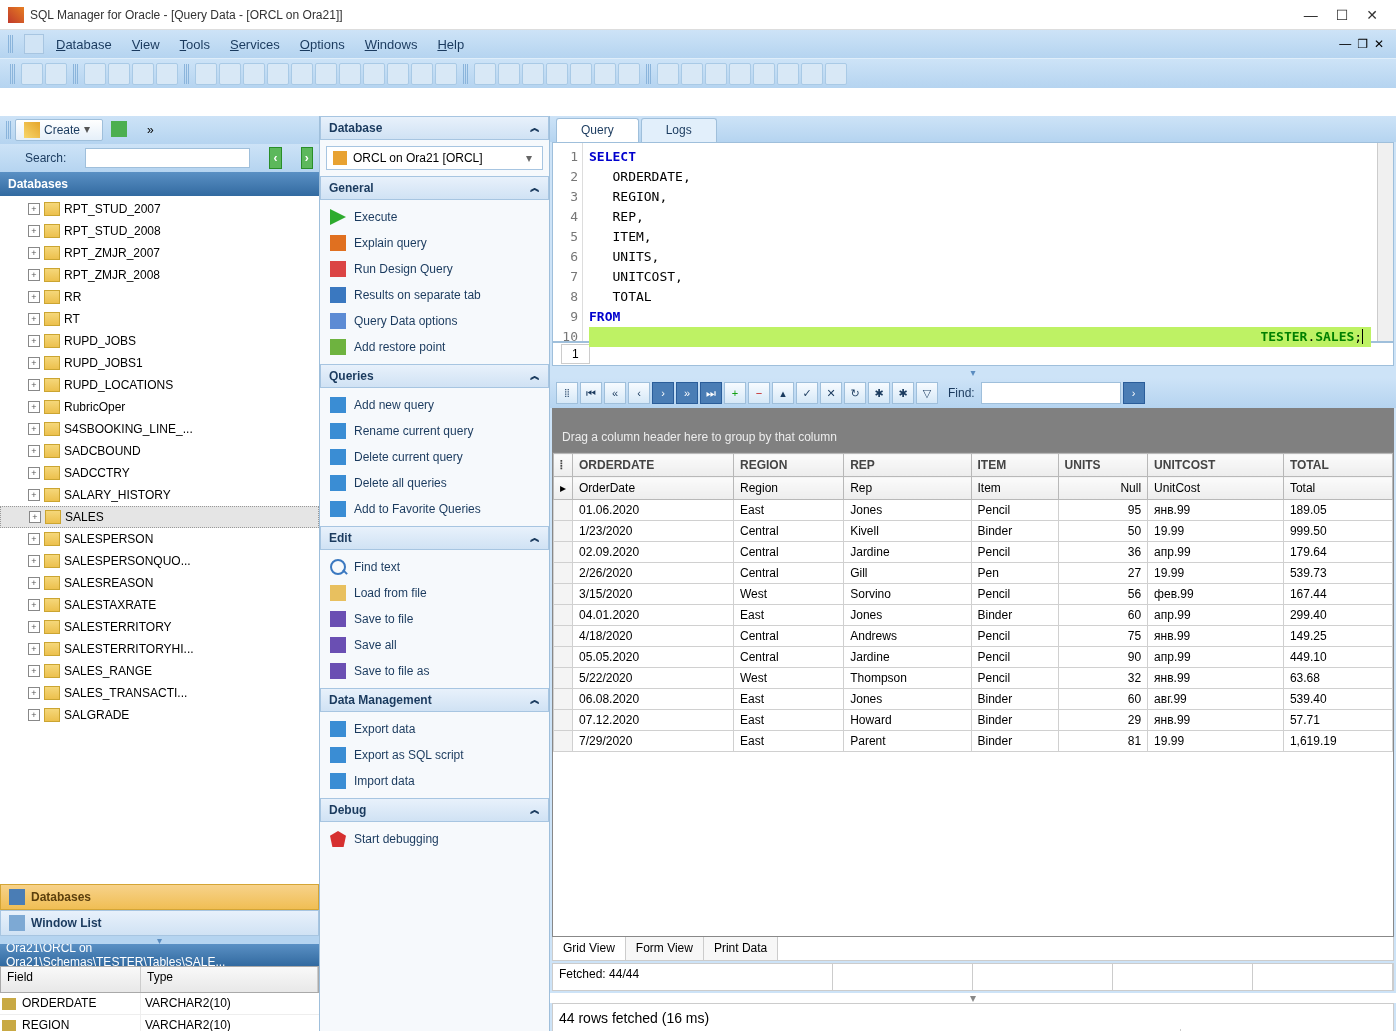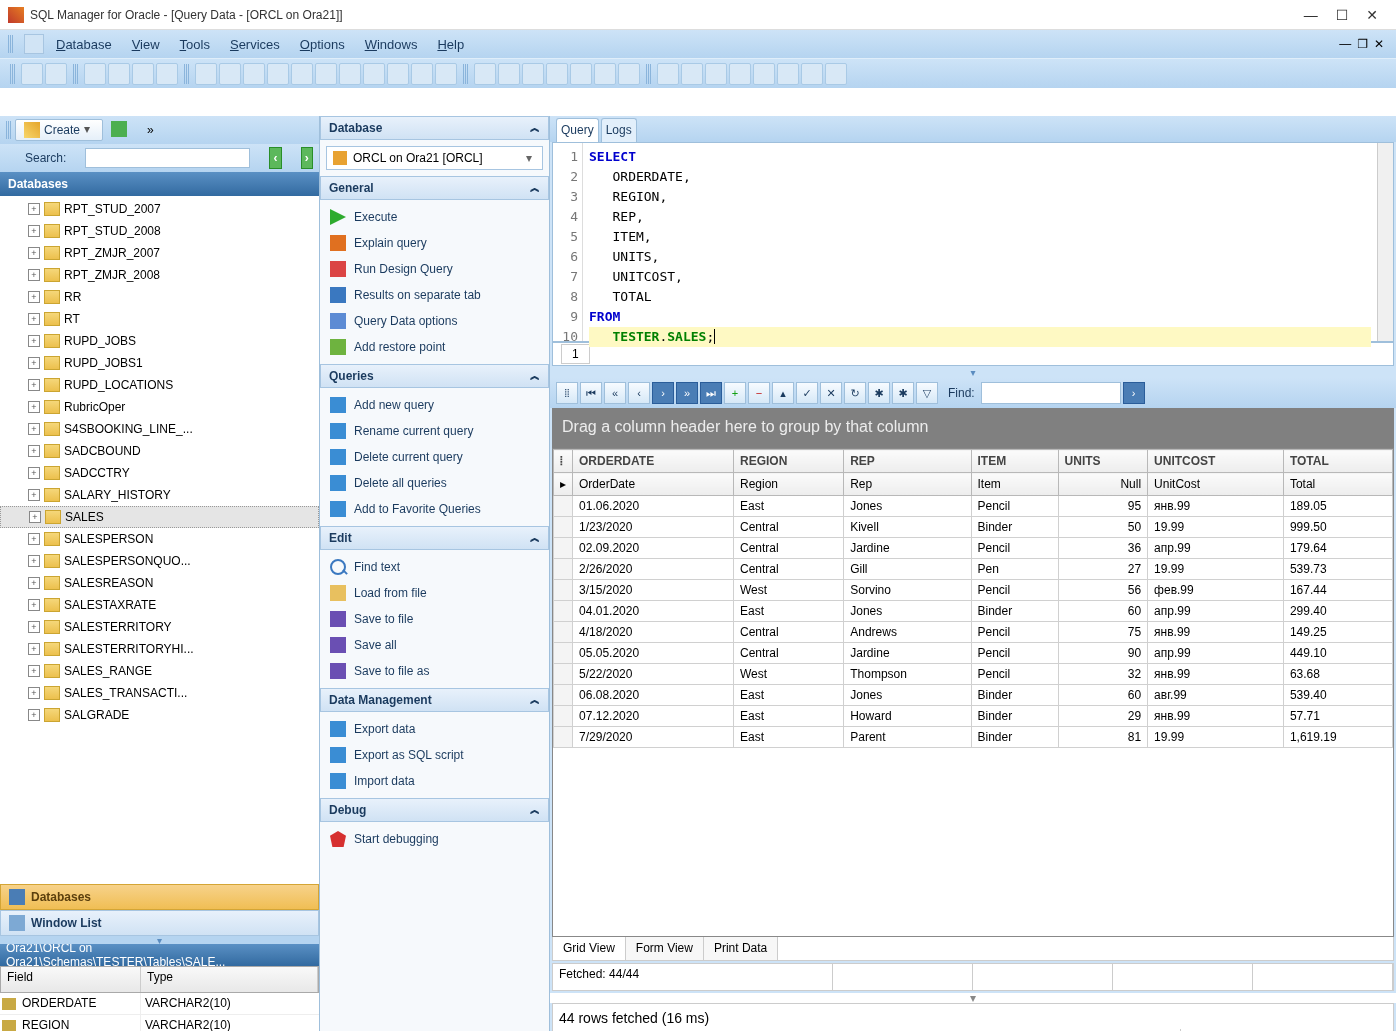--- a/index.html
+++ b/index.html
@@ -99,47 +99,47 @@
 .ic-load{background:#e8c05f;}
 .ic-save{background:#6a4fb3;}
 .ic-export{background:#3a8dd4;}
 .ic-import{background:#3a8dd4;}
 .ic-debug{background:#d63030;clip-path:polygon(50% 0,100% 30%,85% 100%,15% 100%,0 30%);}
 
 
 .right-col { flex:1; display:flex; flex-direction:column; background:#cde3f7;}
 
 .tabs { height:26px; display:flex; align-items:flex-end; padding-left:6px; background:linear-gradient(#cde3f7,#b5d4f0);}
-.tab { height:24px; padding:4px 4px; background:#e2effb; border:1px solid #9fbfdb; border-bottom:none; border-radius:3px 3px 0 0; font-size:12px; color:#1a3a5e; margin-right:2px;}
+.tab { height:24px; padding:4px 24px; background:#e2effb; border:1px solid #9fbfdb; border-bottom:none; border-radius:3px 3px 0 0; font-size:12px; color:#1a3a5e; margin-right:2px;}
 .tab.active { background:#fff;}
 
 .editor-wrap { height:200px; background:#fff; border:1px solid #9fbfdb; margin:0 2px; display:flex; position:relative;}
 .gutter { width:30px; background:#fff; border-right:1px solid #ddd; font-family:Consolas,monospace; font-size:13px; color:#777; text-align:right; padding:4px 4px 0 0; line-height:20px;}
 .code { flex:1; font-family:Consolas,monospace; font-size:13px; padding:4px 6px; line-height:20px; white-space:pre;}
 .kw { color:#0000cd; font-weight:bold;}
 .ident { color:#008000; font-weight:bold;}
-.hl-line { background:#fef9c3; display:inline-block; width:100%;}
+.hl-line { background:#bef264; display:inline-block; width:100%;text-align:right;}
 .editor-scroll{width:16px;background:#f0f0f0;border-left:1px solid #ccc;}
 
 .page-tabs{height:24px;background:#fff;border:1px solid #9fbfdb;margin:0 2px;display:flex;align-items:center;padding-left:8px;}
 .page-tab{padding:2px 10px;border:1px solid #ccc;background:#fff;font-size:12px;}
 
 
 .hsplitter{height:12px;background:#cde3f7;display:flex;align-items:center;justify-content:center;color:#5a8cc0;font-size:10px;}
 
 
 .grid-nav { height:30px; background:linear-gradient(#cde3f7,#b5d4f0); display:flex; align-items:center; padding:0 6px; gap:2px;}
 .gn-btn{width:22px;height:22px;background:linear-gradient(#f7fbff,#d6e8f7);border:1px solid #9fbfdb;display:flex;align-items:center;justify-content:center;font-size:11px;color:#1a3a5e;}
 .gn-btn.blue{background:#4a7db5;color:#fff;border-color:#2a5d9a;}
 .gn-add{color:#12a012;}
 .gn-del{color:#c01818;}
 .find-box{height:22px;width:140px;border:1px solid #9fbfdb;margin-left:4px;padding:0 4px;}
 .find-lbl{margin-left:8px;color:#1a3a5e;}
 
-.group-bar{height:40px;background:#808080;color:#ececec;font-size:16px;padding:10px 10px;margin:0 2px;}
+.group-bar{height:40px;background:#808080;color:#ececec;font-size:12px;padding:22px 10px;margin:0 2px;}
 
 
 .grid{background:#fff;border:1px solid #888;margin:0 2px;flex:1;overflow:auto;}
 .grid table{border-collapse:collapse;width:100%;font-size:12px;}
 .grid th{background:linear-gradient(#fbfbfb,#ededed);border:1px solid #b8b8b8;padding:4px 6px;text-align:left;font-weight:normal;height:22px;}
 .grid th.main-th{font-weight:bold;color:#444;}
 .grid td{border:1px solid #d0d0d0;padding:3px 6px;height:20px;}
 .grid td.num{text-align:right;}
 .row-ind{width:14px;background:#f4f4f4;border-right:1px solid #b8b8b8;text-align:center;}
 

